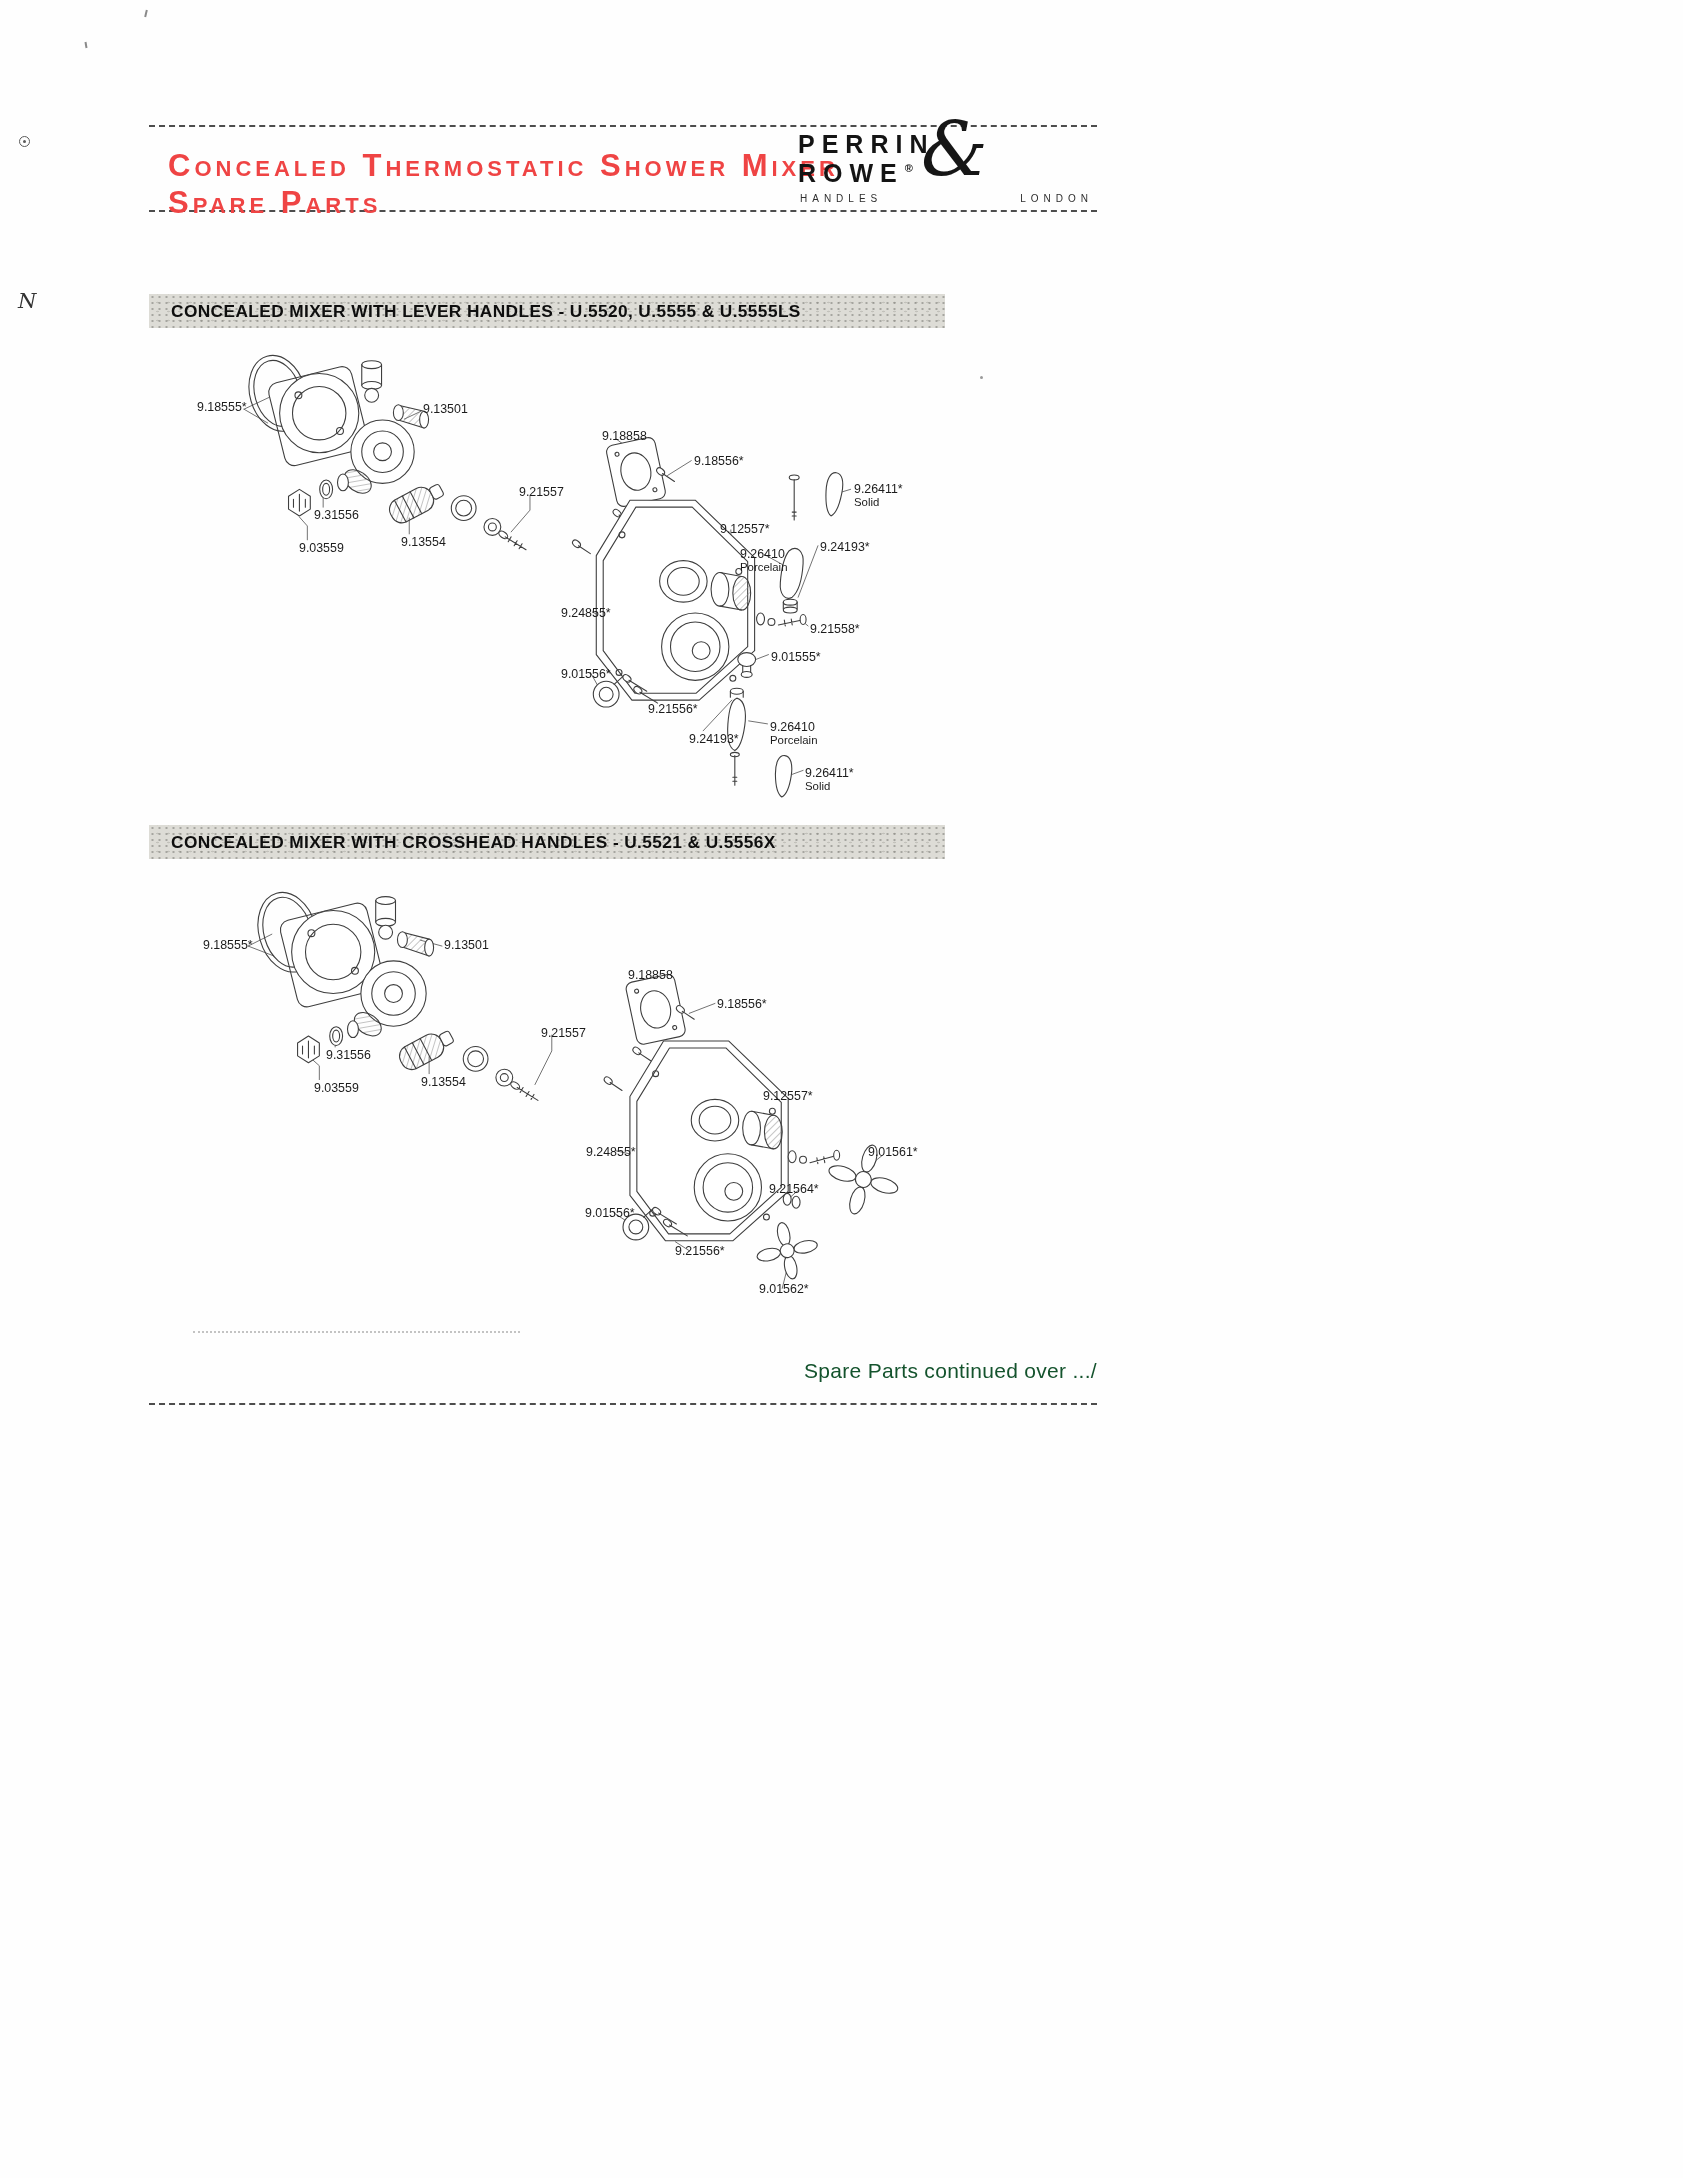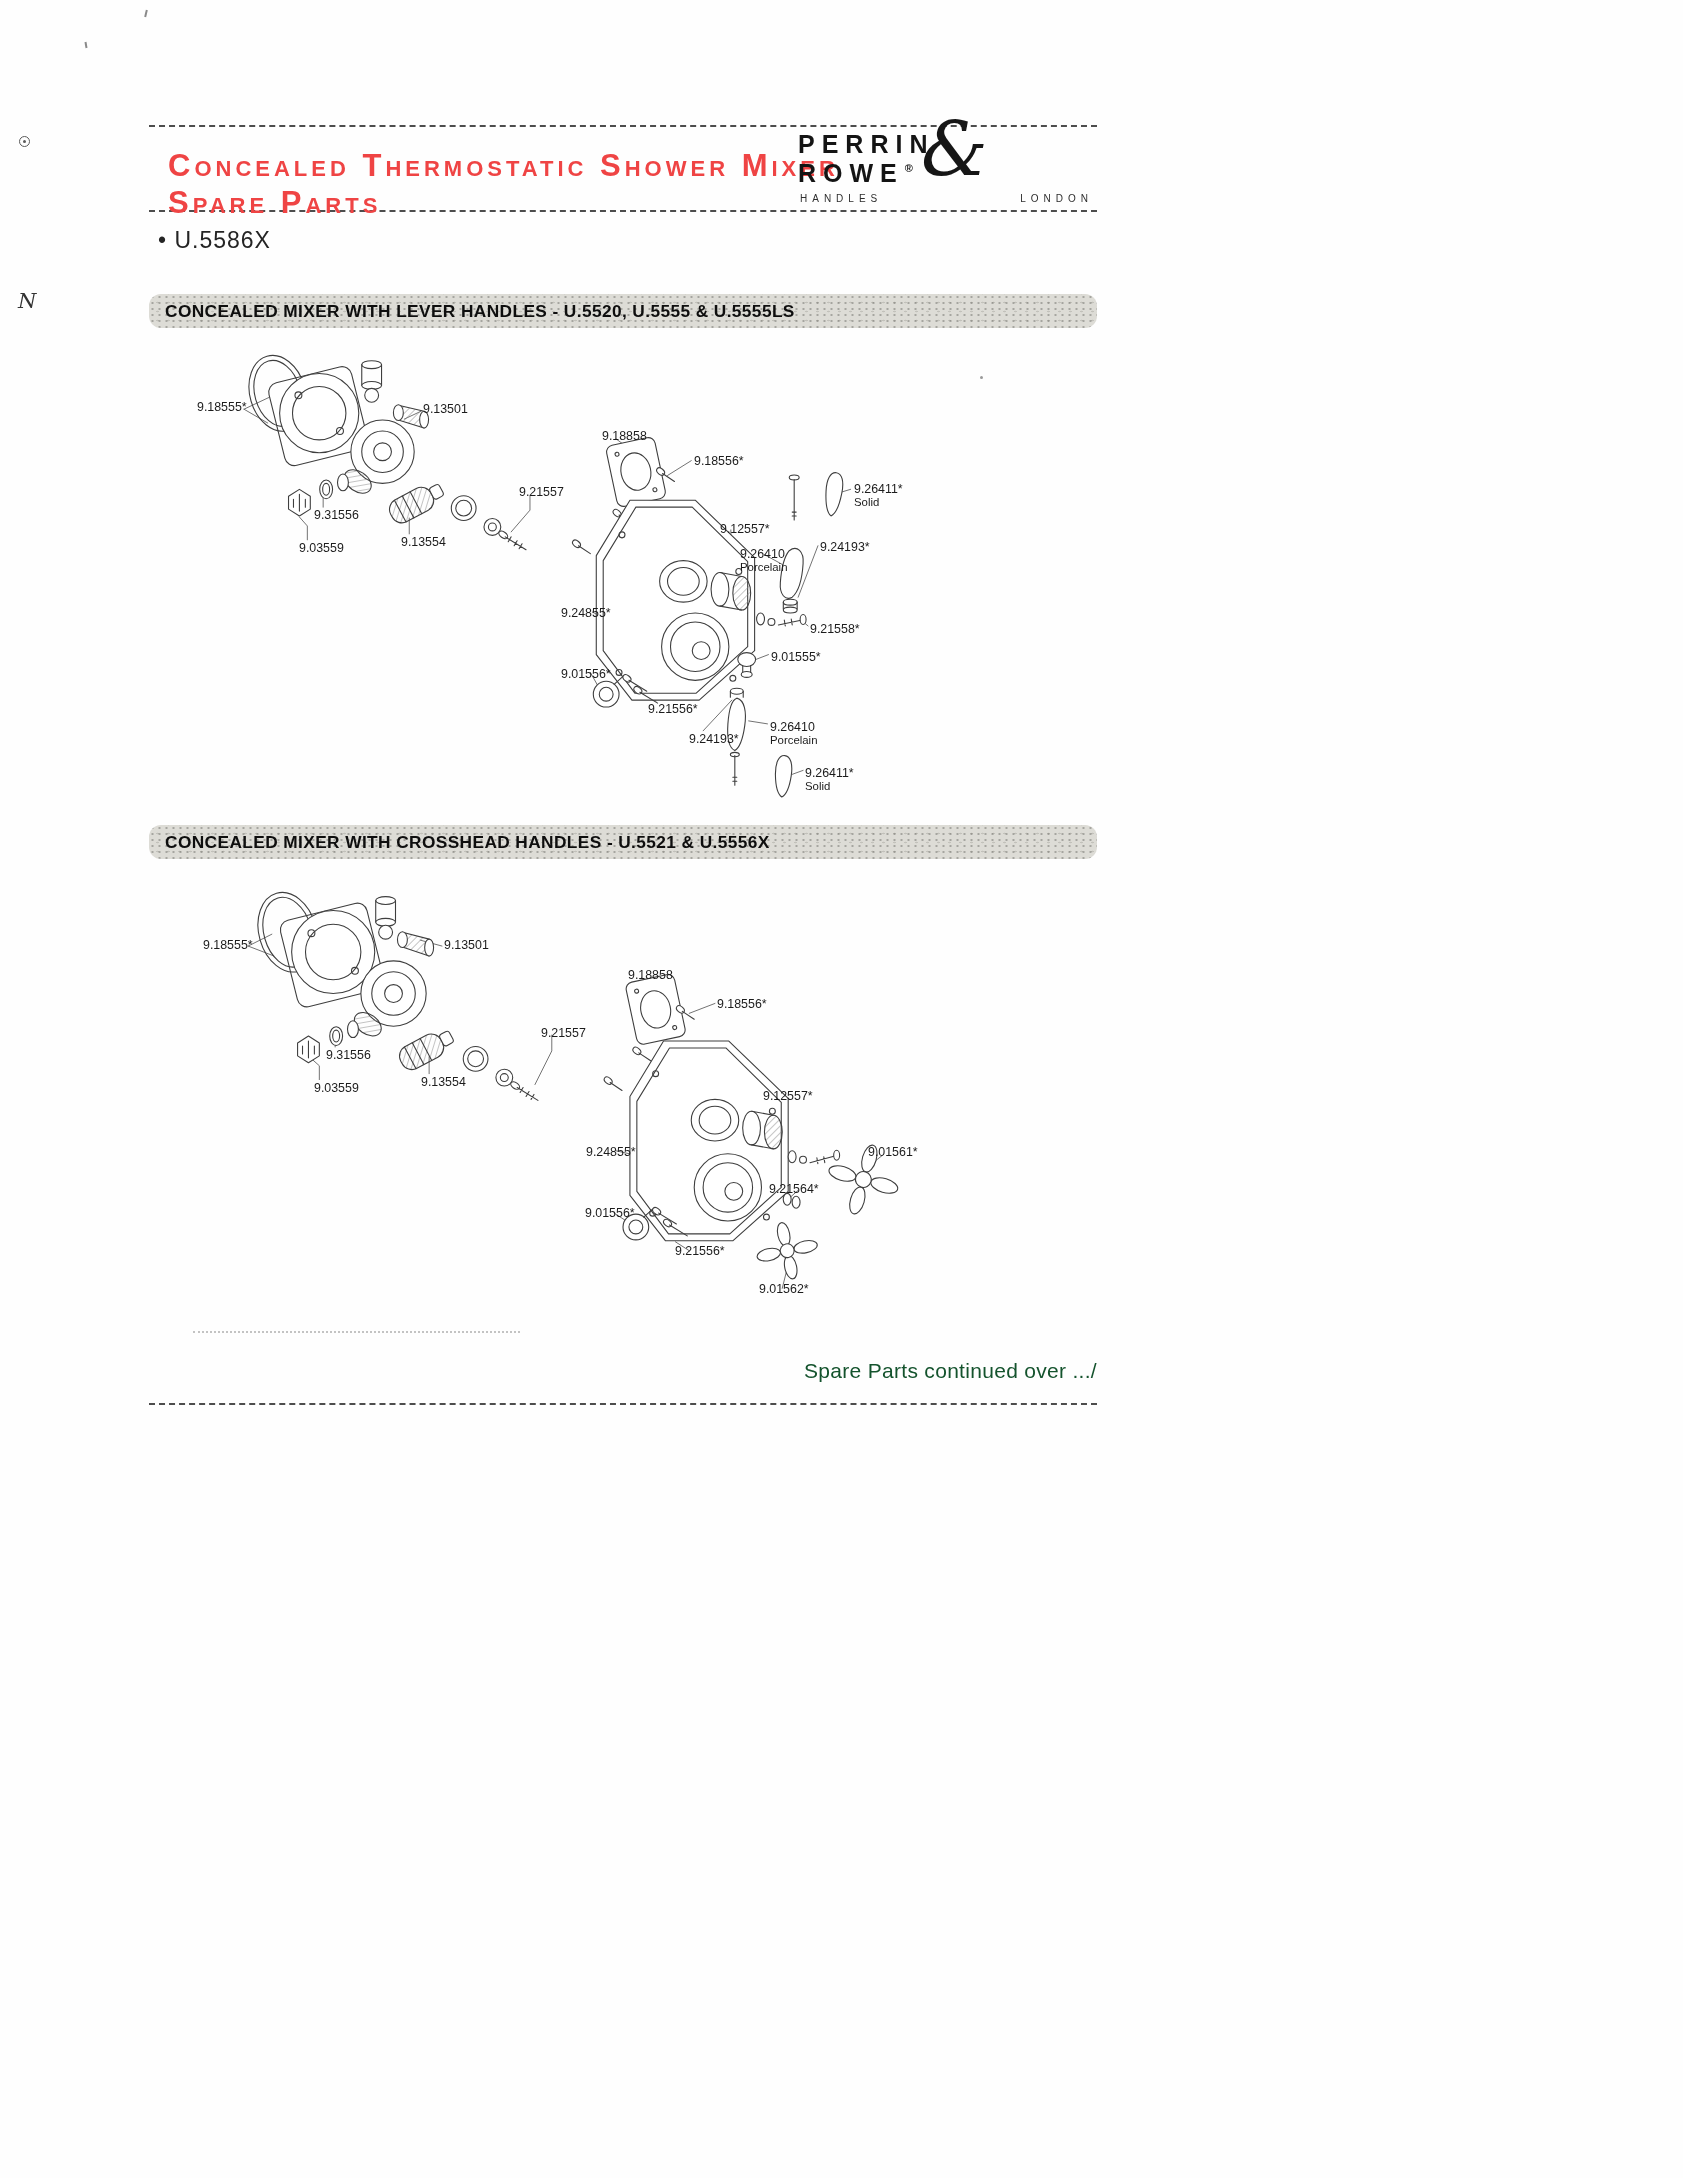--- a/index.html
+++ b/index.html
@@ -33,28 +33,28 @@
   .logo-amp{position:absolute;left:123px;top:-18px;font-family:"DejaVu Serif",serif;
     font-style:italic;font-size:75px;line-height:75px;color:#161616;}
   .logo-row2{display:flex;justify-content:space-between;font-size:10px;
     letter-spacing:5px;margin-top:5px;padding:0 2px;color:#2d2d2d;}
 
   
   .models{position:absolute;left:158px;top:224px;width:950px;
     font-size:23px;letter-spacing:1px;color:#242424;line-height:33px;}
 
   
-  .section-bar{position:absolute;left:149px;width:948px;height:34px;box-sizing:border-box;
-    display:flex;align-items:center;padding-left:16px;
+  .section-bar{position:absolute;left:149px;width:796px;height:34px;box-sizing:border-box;
+    display:flex;align-items:center;padding-left:22px;
     background-color:#dddcd6;
     background-image:
       radial-gradient(rgba(110,110,104,.5) 1px, transparent 1.3px),
       radial-gradient(rgba(150,150,140,.38) 1px, transparent 1.3px);
     background-size:7px 6px, 11px 9px;
-    background-position:0 0, 3px 4px;border-radius:12px;}
+    background-position:0 0, 3px 4px;}
   .bar1{top:294px;}
   .bar2{top:825px;}
   .section-heading{font-weight:bold;font-size:17.3px;letter-spacing:0.4px;color:#0e0e0e;}
 
   
   .diagram{position:absolute;left:149px;width:948px;}
   .d1{top:332px;height:475px;}
   .d2{top:861px;height:455px;}
   .diagram svg{position:absolute;inset:0;width:100%;height:100%;}
 
@@ -105,21 +105,20 @@
       <span>PERRIN</span>
       <span><span>ROWE</span><sup>®</sup></span>
     </div>
     <div class="logo-row2">
       <span>HANDLES</span>
       <span>LONDON</span>
     </div>
   </div>
 
   <div class="models">
-    <div>• U.5586X</div>
   </div>
 
   <div class="section-bar bar1">
     <span class="section-heading">CONCEALED MIXER WITH LEVER HANDLES - U.5520, U.5555 &amp; U.5555LS</span>
   </div>
 
   <div class="diagram d1">
     <svg viewBox="0 0 958 480" xmlns="http://www.w3.org/2000/svg">
       <defs>
         <pattern id="h1" width="5" height="5" patternTransform="rotate(45)" patternUnits="userSpaceOnUse">

